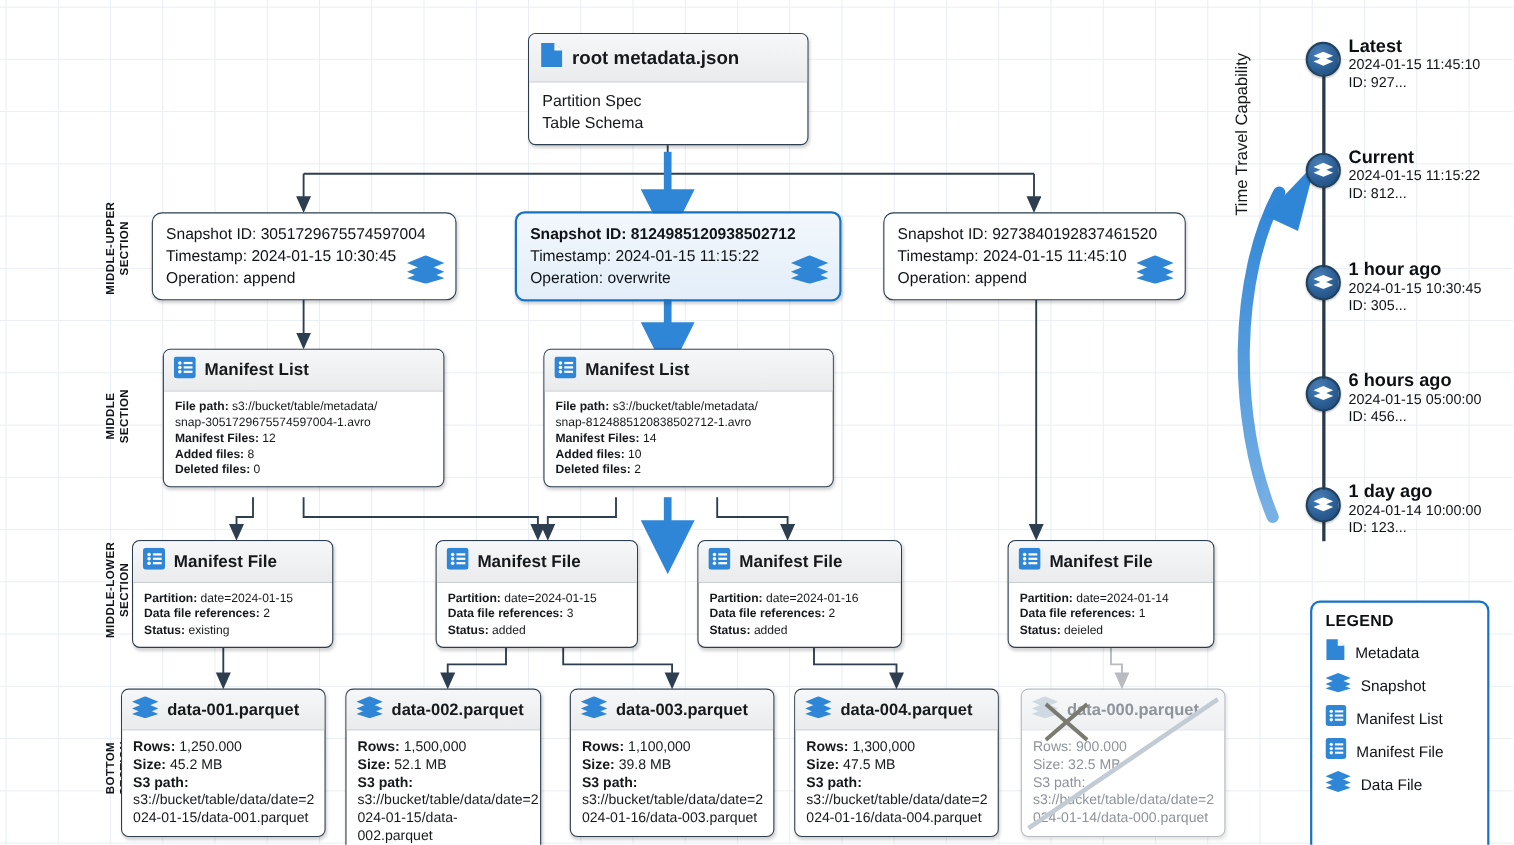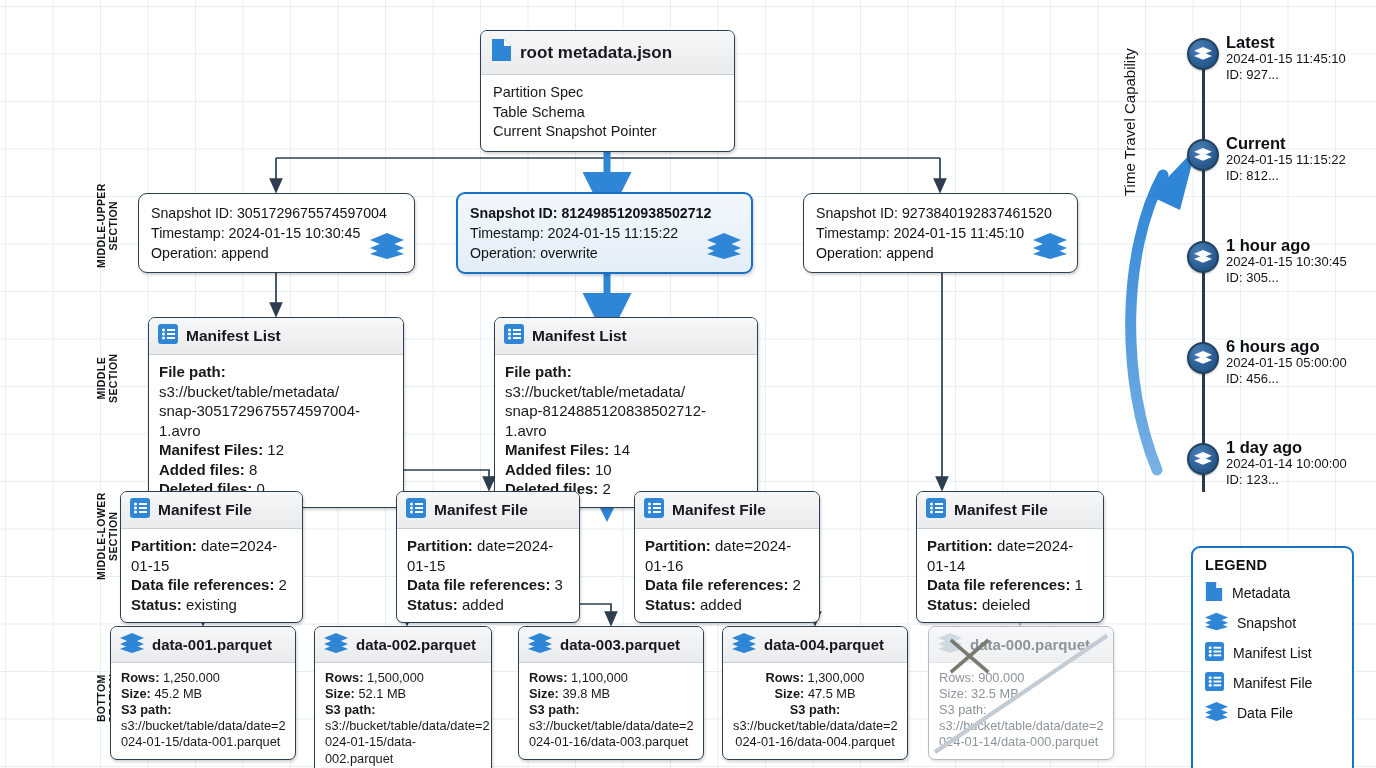--- a/index.html
+++ b/index.html
@@ -35,21 +35,21 @@
     padding: 6px 10px 6px 9px;
     background: linear-gradient(to bottom, #f6f7f8 0%, #e9ebed 100%);
     border-bottom: 1px solid #c9ced3;
     font-weight: bold;
     font-size: 15.5px;
     color: #16191c;
     white-space: nowrap;
   }
   .node .body {
     padding: 7px 10px 8px 10px;
-    font-size: 15px;
+    font-size: 11px;
     line-height: 1.30;
     color: #16191c;
   }
   .node .body b { font-weight: bold; }
 
   
   #root-node { left: 480px; top: 30px; width: 255px; }
   #root-node .hdr { font-size: 17px; padding: 7px 10px; }
   #root-node .body { font-size: 14.5px; line-height: 1.36; padding: 8px 10px 9px 12px; }
 
@@ -67,41 +67,41 @@
   }
   .snap .layers { position: absolute; right: 10px; bottom: 8px; }
   .snap.current {
     border: 2.4px solid #1672c4;
     background: linear-gradient(to bottom, #f2f7fc 0%, #e3eef9 100%);
     font-weight: bold;
   }
   .snap.current .sid { font-weight: bold; }
   .snap.current .ts, .snap.current .op { font-weight: normal; }
   #snap-1 { left: 138px; top: 193px; width: 277px; }
-  #snap-2 { left: 456px; top: 192px; width: 297px; padding-left: 12px; }
+  #snap-2 { left: 468px; top: 192px; width: 297px; padding-left: 12px; }
   #snap-3 { left: 803px; top: 193px; width: 275px; }
 
   
   #mlist-1 { left: 148px; top: 317px; width: 256px; }
   #mlist-2 { left: 494px; top: 317px; width: 264px; }
   #mlist-2 { border-color: #2c3e50; }
 
   
   #mfile-1 { left: 120px; top: 491px; width: 183px; }
   #mfile-2 { left: 396px; top: 491px; width: 184px; }
   #mfile-3 { left: 634px; top: 491px; width: 186px; }
   #mfile-4 { left: 916px; top: 491px; width: 188px; }
 
   
   .datafile .hdr { font-size: 15px; }
   .datafile .body { font-size: 12.8px; line-height: 1.26; }
   #data-1 { left: 110px; top: 626px; width: 186px; }
   #data-2 { left: 314px; top: 626px; width: 178px; }
   #data-3 { left: 518px; top: 626px; width: 186px; }
-  #data-4 { left: 722px; top: 626px; width: 186px; text-align: center; }
+  #data-4 { left: 722px; top: 626px; width: 186px; }
   #data-0 { left: 928px; top: 626px; width: 186px; }
   #data-0 { border-color: #b6bcc2; box-shadow: 1px 2px 3px rgba(0,0,0,.10); }
   #data-0 .hdr { color: #8d949b; background: linear-gradient(to bottom,#f7f8f9 0%, #eef0f1 100%); border-bottom-color:#dfe3e6;}
   #data-0 .body { color: #8d949b; }
   #data-0 .body b { font-weight: normal; }
   .strike-x { position: absolute; left:0; top:0; width:100%; height:100%; }
 
   
   .seclabel {
     position: absolute;
@@ -240,21 +240,20 @@
         <svg width="21" height="24" viewBox="0 0 21 24">
             <path d="M1,1 h12 l7,7 v15 h-19 z" fill="#2f86d6"></path>
             <path d="M13,1 l7,7 h-7 z" fill="#ffffff"></path>
           </svg>
       </span>
       <span>root metadata.json</span>
     </div>
     <div class="body">
       <div>Partition Spec</div>
       <div>Table Schema</div>
-      <div>Current Snapshot Pointer</div>
     </div>
   </div>
 
   <div class="snap" id="snap-1">
     <div class="sid"><span>Snapshot ID:</span> <span>3051729675574597004</span></div>
     <div class="ts"><span>Timestamp:</span> <span>2024-01-15 10:30:45</span></div>
     <div class="op"><span>Operation:</span> <span>append</span></div>
     <span class="layers">
       <svg width="34" height="26" viewBox="0 0 34 26">
           <path d="M17,0 L34,7 L17,14 L0,7 Z" fill="#2f86d6"></path>

